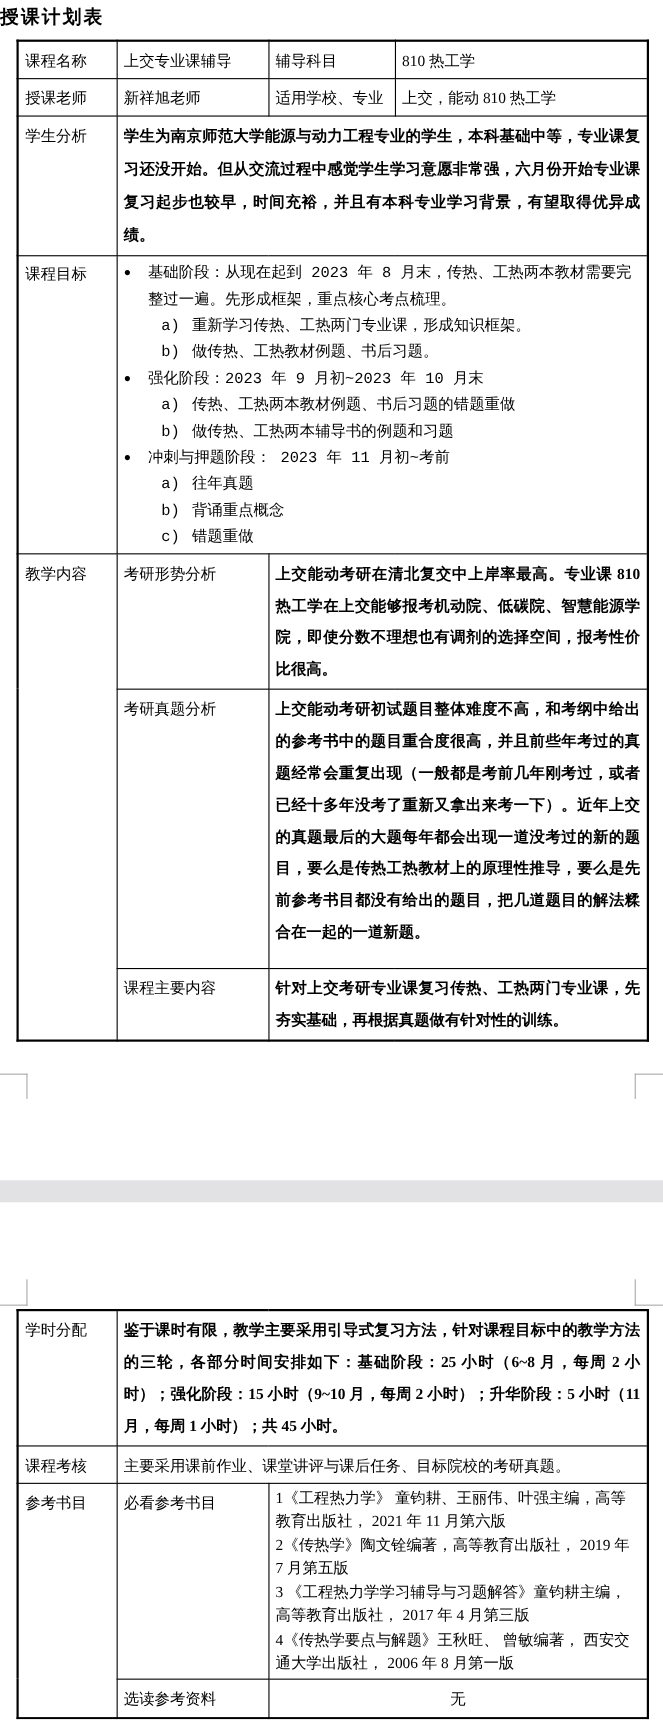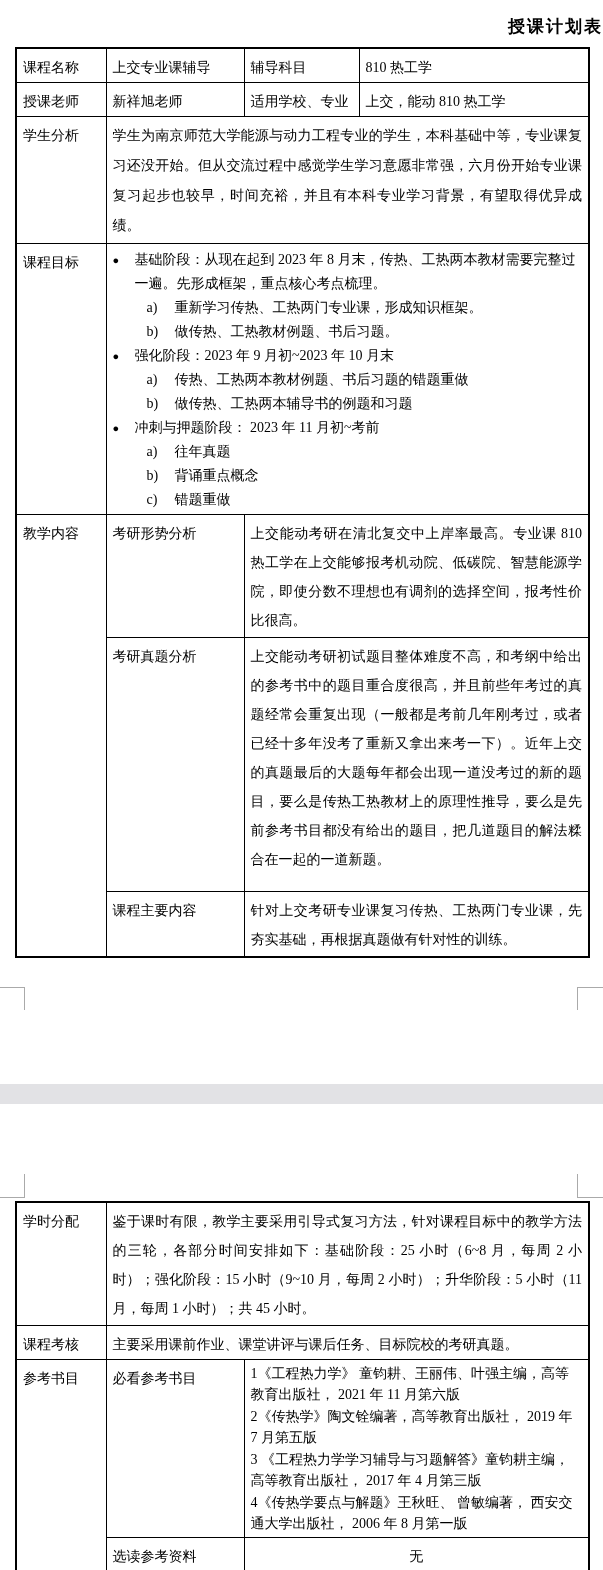--- a/index.html
+++ b/index.html
@@ -4,25 +4,25 @@
 <style>
   html,body{margin:0;padding:0;}
   body{
     width:603px;
     background:#ffffff;
     color:#000;
     font-family:"Liberation Serif","DejaVu Serif",serif;
     font-size:14px;
   }
   .doc-title{
-    text-align:right;
+    text-align:left;
     font-size:17px;
     font-weight:bold;
     letter-spacing:2px;
-    padding-top:15px;
+    padding-top:4px;
     height:26px;
   }
   table.plan{
     border-collapse:collapse;
     table-layout:fixed;
     width:573px;
     margin-left:15px;
     border:2px solid #000;
   }
   table.t1{margin-top:6px;}
@@ -33,29 +33,29 @@
   col.cwide{width:345px;}
   td{
     border:1px solid #000;
     vertical-align:top;
     padding:6px 6px 2px 6px;
     line-height:21px;
     overflow:hidden;
   }
   tr.rh34{height:34px;}
   tr.rh90{height:90px;}
-  tr.rh266{height:266px;}
+  tr.rh266{height:266px;font-family:Liberation Mono, monospace;}
   tr.rh122{height:122px;}
   tr.rh254{height:254px;}
   tr.rh60{height:60px;border-radius:16px;}
   tr.rh118{height:118px;}
   tr.rh172{height:172px;}
   tr.rh36{height:36px;}
   td.single{padding-top:8px;}
-  td.just{text-align:justify;}
+  td.just{text-align:justify;font-weight:bold;}
   td.lh30{line-height:30px;padding-top:4px;}
   td.lh29{line-height:29px;padding-top:4px;}
   td.goal{line-height:24px;padding-top:4px;}
   td.books{line-height:21.5px;padding-top:3px;}
   td.center{text-align:center;padding-top:8px;}
   .li{display:flex;}
   .li .mk{flex:0 0 22px;}
   .li.sub{padding-left:34px;}
   .li.sub .mk{flex:0 0 28px;}
   .mk-b{font-size:11px;}

